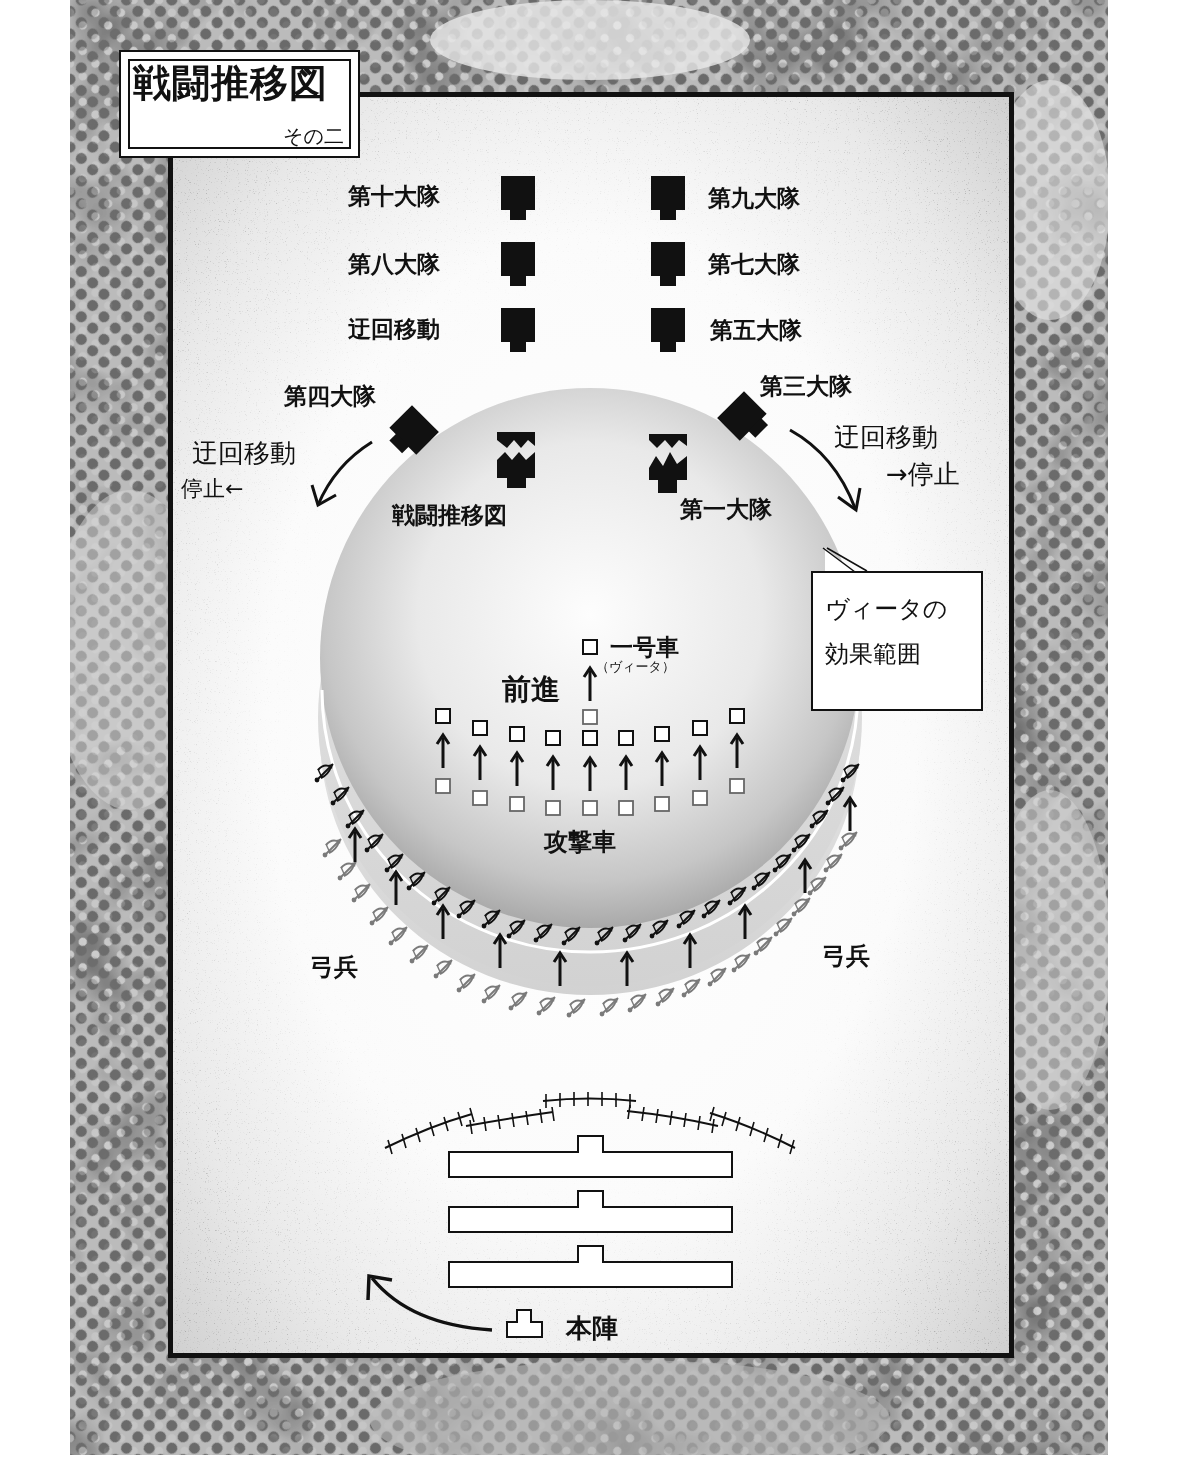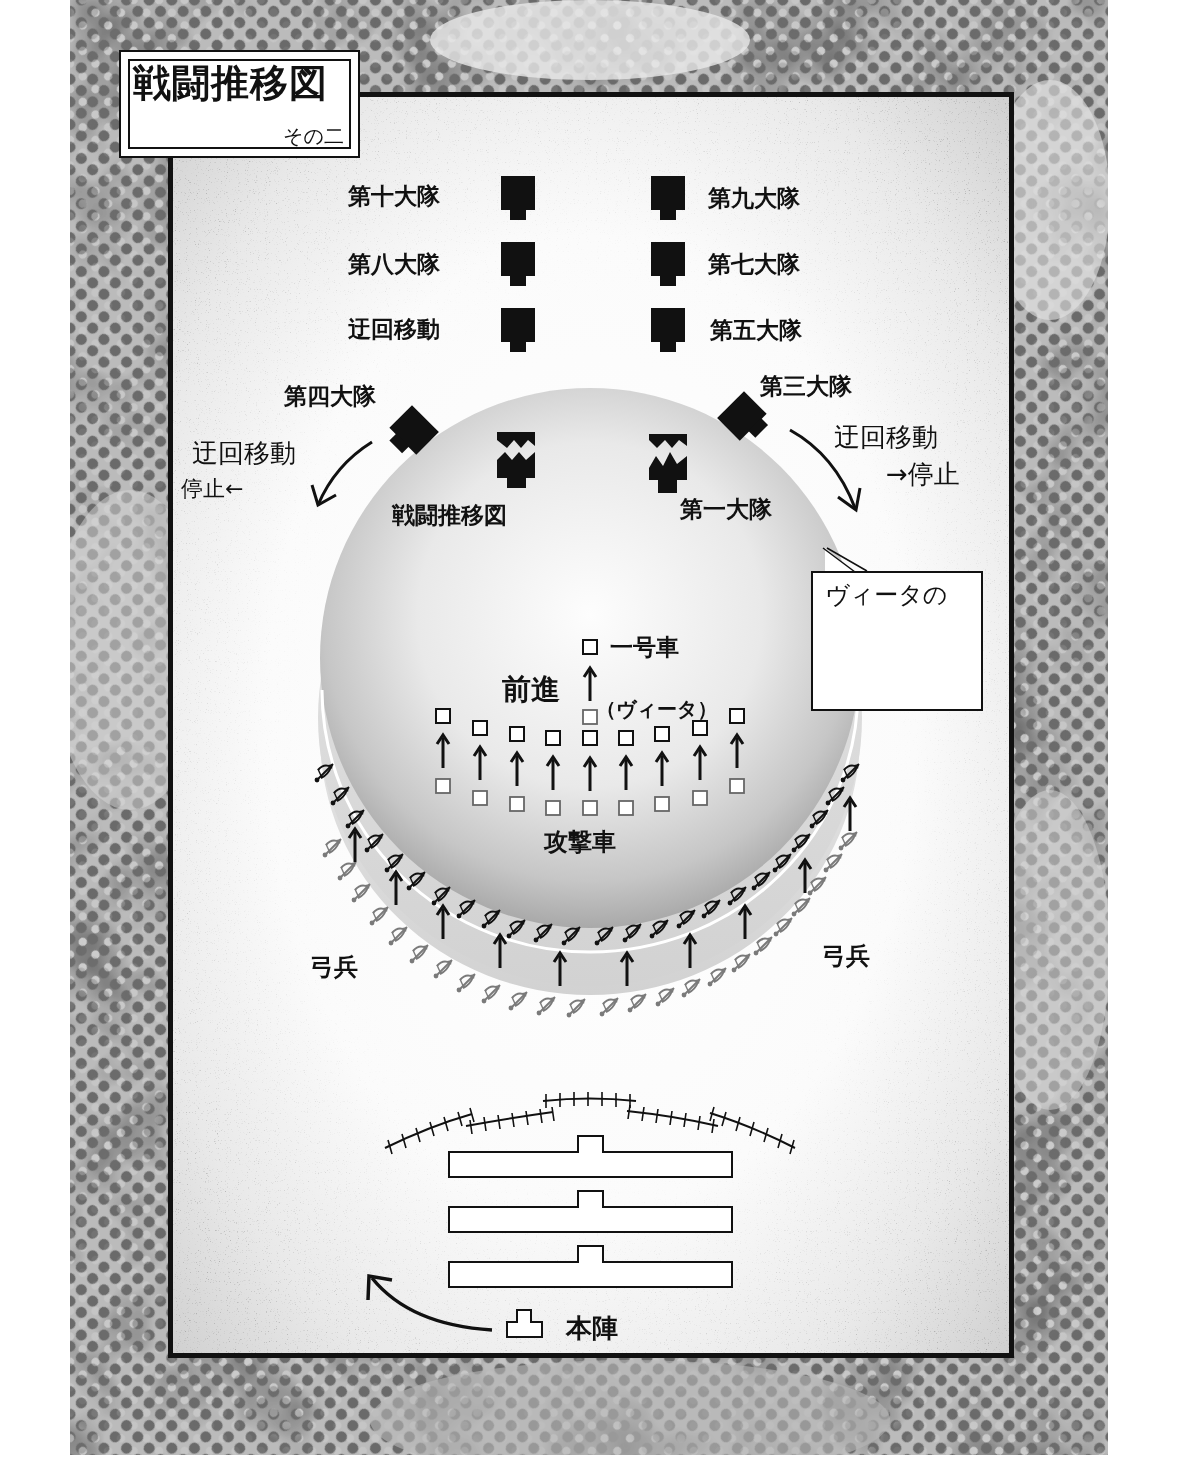--- a/index.html
+++ b/index.html
@@ -14,21 +14,21 @@
   .frame-texture { position: absolute; inset: 0; }
   .diagram { position: absolute; left: 0; top: 0; }
   .title-box { position: absolute; left: 119px; top: 50px; width: 241px; height: 108px;
                background: #fff; border: 2px solid #111; box-sizing: border-box; }
   .title-inner { position: absolute; left: 7px; top: 7px; right: 7px; bottom: 7px; border: 2px solid #111; }
   .title-main { position: absolute; left: 12px; top: 6px; font-size: 38px; font-weight: bold; letter-spacing: 1px; }
   .title-sub { position: absolute; right: 14px; bottom: 6px; font-size: 20px; }
   .lbl { position: absolute; font-weight: bold; white-space: nowrap; }
   .unit-lbl { font-size: 23px; }
   .callout { position: absolute; left: 811px; top: 571px; width: 172px; height: 140px;
-             background: #fff; border: 2px solid #111; box-sizing: border-box; padding: 0 0 0 12px; }
+             background: #fff; border: 2px solid #111; box-sizing: border-box; padding: 14px 0 0 12px; }
   .callout div { font-size: 24px; line-height: 45px; }
 </style>
 </head>
 <body>
 
 <div class="page-bg">
   <svg width="1038" height="1455" viewBox="0 0 1038 1455">
     <defs>
       <pattern id="dots" x="0" y="0" width="18" height="18" patternUnits="userSpaceOnUse" patternTransform="rotate(45)">
         <rect width="18" height="18" fill="#6e6e6e"></rect>
@@ -304,23 +304,24 @@
 <div class="lbl" style="left:181px;top:474px;font-size:22px;font-weight:normal">停止←</div>
 <div class="lbl" style="left:834px;top:420px;font-size:26px;font-weight:normal">迂回移動</div>
 <div class="lbl" style="left:886px;top:457px;font-size:26px;font-weight:normal">→停止</div>
 
 <svg style="position:absolute;left:815px;top:546px" width="60" height="30">
   <path d="M10,2 L40,26 L10,26" fill="#fff" stroke="none"></path>
   <path d="M8,2 L40,26 M12,2 L52,25" stroke="#111" stroke-width="1.5" fill="none"></path>
 </svg>
 <div class="callout">
   <div>ヴィータの</div>
+  <div>効果範囲</div>
 </div>
 
 <div class="lbl" style="left:610px;top:632px;font-size:23px">一号車</div>
-<div class="lbl" style="left:596px;top:696px;font-size:20px;font-weight:bold">（ヴィータ）</div>
+<div class="lbl" style="left:596px;top:658px;font-size:13px;font-weight:normal">（ヴィータ）</div>
 <div class="lbl" style="left:502px;top:670px;font-size:29px">前進</div>
 <div class="lbl" style="left:544px;top:826px;font-size:24px">攻撃車</div>
 
 <div class="lbl" style="left:310px;top:951px;font-size:24px">弓兵</div>
 <div class="lbl" style="left:822px;top:940px;font-size:24px">弓兵</div>
 
 <div class="lbl" style="left:566px;top:1311px;font-size:26px">本陣</div>
 
 </body></html>

